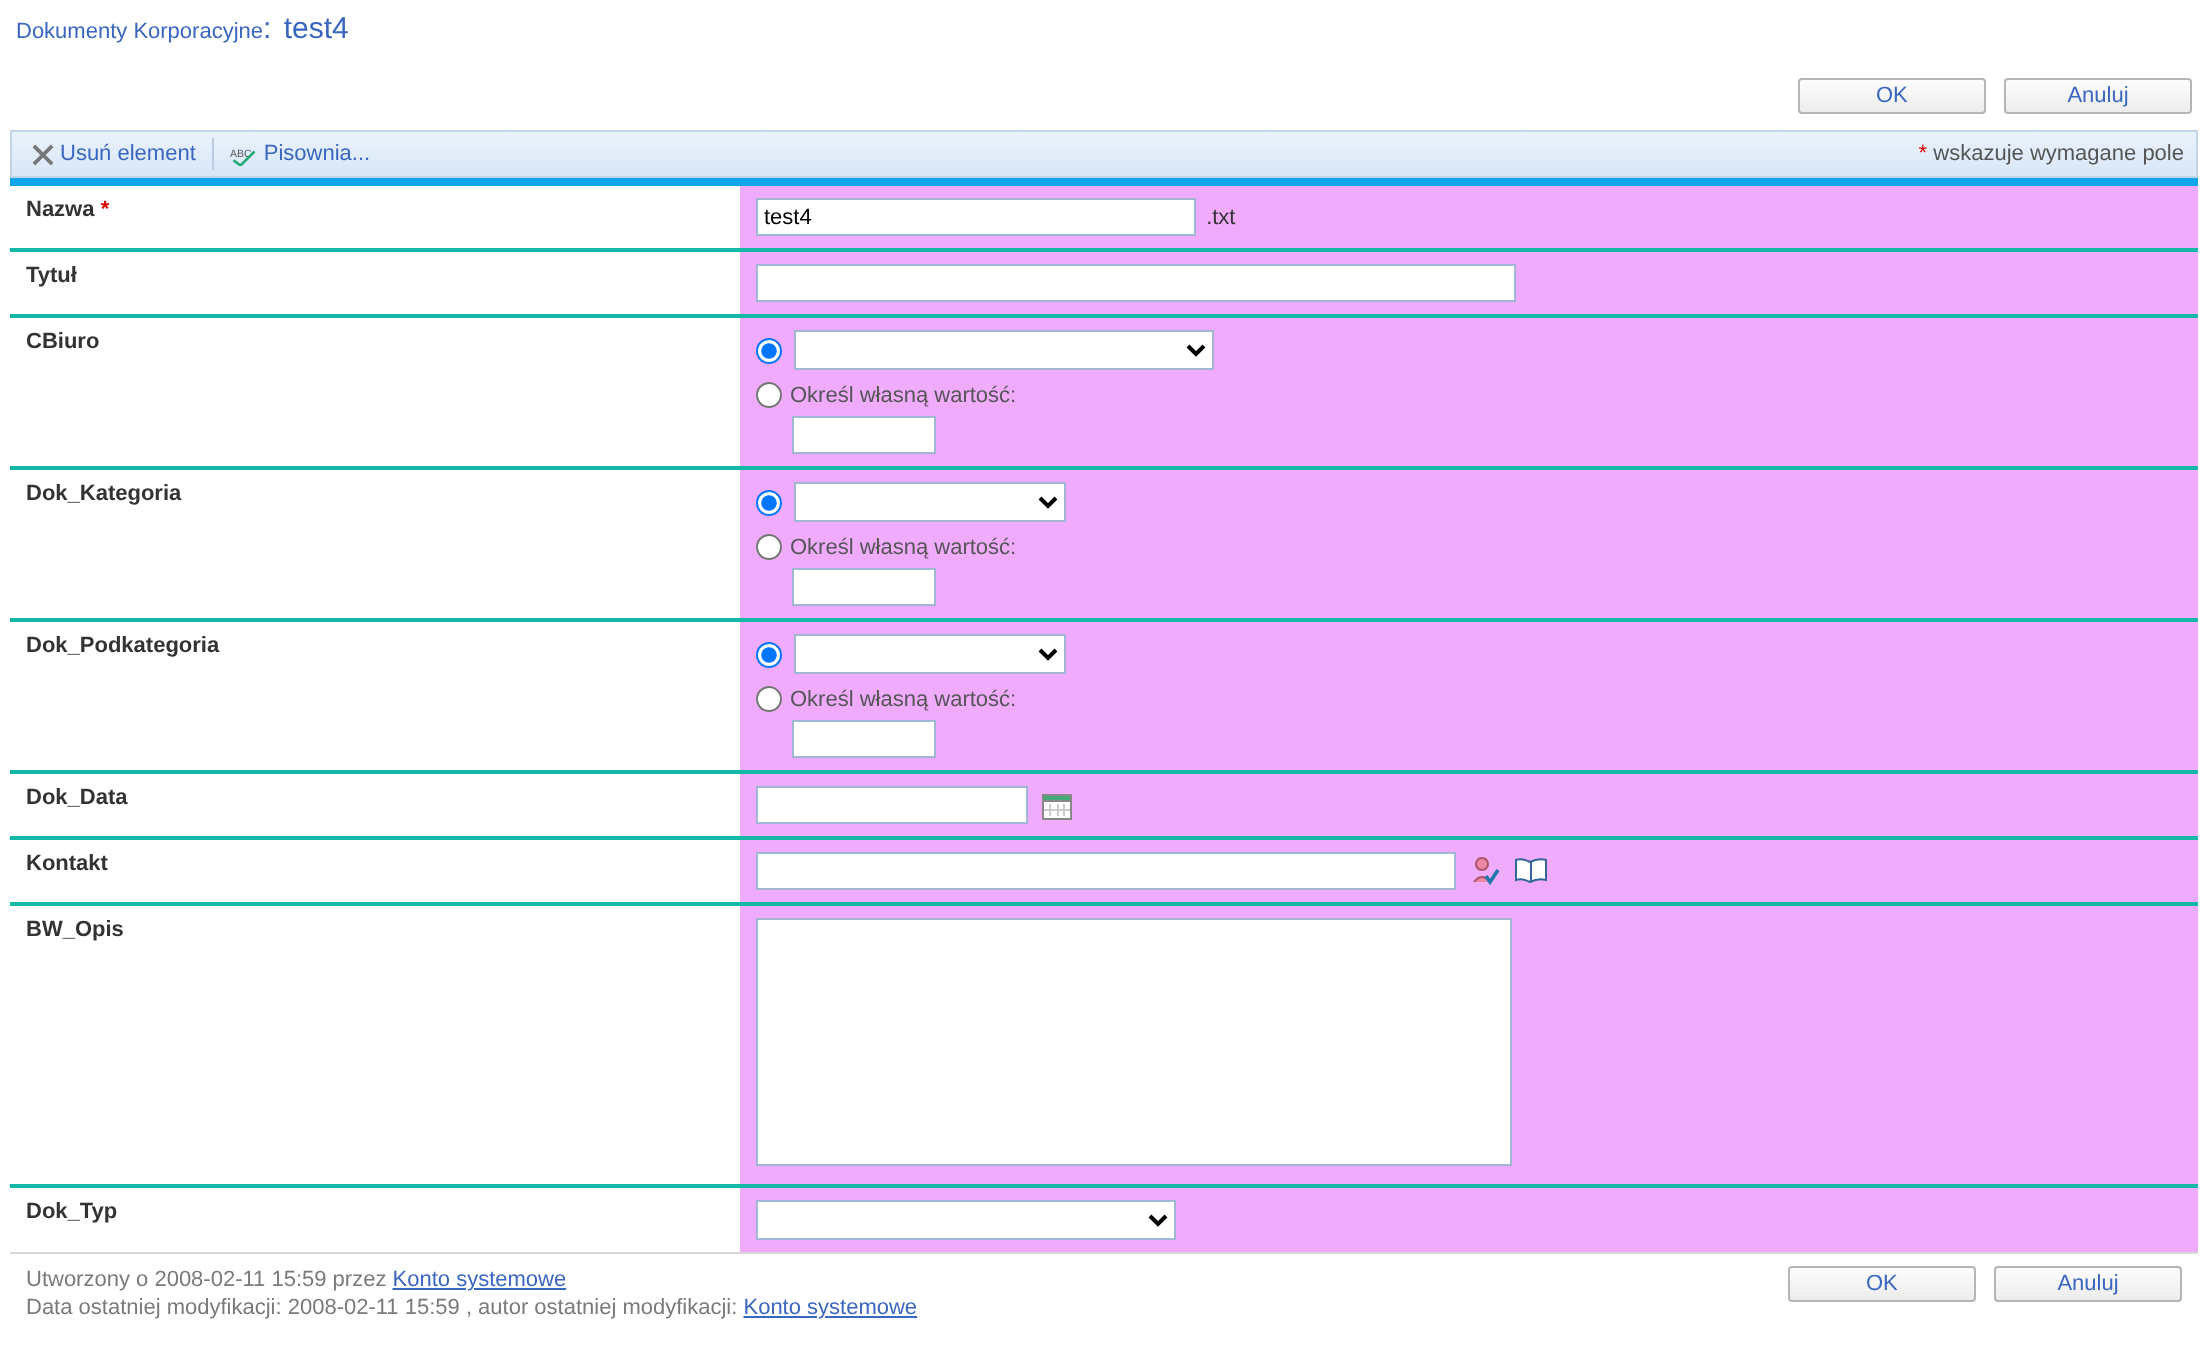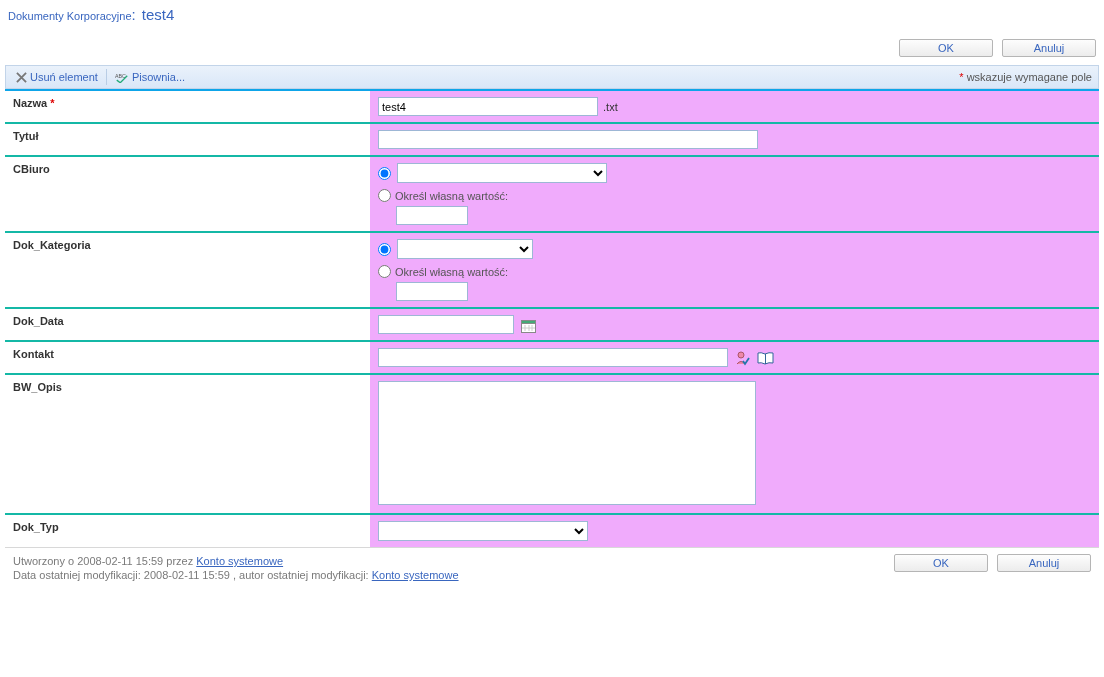--- a/index.html
+++ b/index.html
@@ -17,21 +17,21 @@
   .toolbar-item { color: #3966bf; display: flex; align-items: center; cursor: pointer; padding: 0 4px; }
   .toolbar-sep { width: 1px; height: 16px; background: #b9cde5; margin: 0 4px; }
   .toolbar-right { margin-left: auto; font-size: 11px; color: #555; text-align: right; }
   .req-star { color: #d00; }
   
   .icon-x { width: 11px; height: 11px; margin-right: 3px; }
   .icon-abc { width: 14px; height: 11px; margin-right: 3px; }
   
   .form-table { border-collapse: collapse; width: calc(100% - 10px); margin: 0 5px; }
   .form-table td { border-top: 2px solid #14b8a6; padding: 6px 8px; vertical-align: top; font-size: 11px; }
-  .form-table tr:first-child td { border-top: 2px solid #0ea5e9; }
+  .form-table tr:first-child td { border-top: 4px solid #0ea5e9; }
   .label-cell { width: 365px; font-weight: bold; color: #333; }
   .field-cell { background: #f0abfc; }
   
   .text-input { border: 1px solid #9db7d5; height: 19px; padding: 1px 3px; font-size: 11px; font-family: inherit; }
   .w220 { width: 220px; }
   .w380 { width: 380px; }
   .w140 { width: 140px; }
   .w70 { width: 72px; }
   .w210s { width: 210px; }
   .w130 { width: 136px; }
@@ -119,20 +119,34 @@
   </tr>
   <tr>
     <td class="label-cell">Dok_Kategoria</td>
     <td class="field-cell">
       <span class="radio-first">
         <input type="radio" name="dokkat" checked="" style="">
         <select class="select-ctl w130"><option></option></select>
       </span>
       <div class="radio-row">
         <input type="radio" name="dokkat" style="">
+        <label>Określ własną wartość:</label>
+      </div>
+      <input type="text" class="text-input w70" style="margin-left: 18px;" value="">
+    </td>
+  </tr>
+  <tr>
+    <td class="label-cell">Dok_Podkategoria</td>
+    <td class="field-cell">
+      <span class="radio-first">
+        <input type="radio" name="dokpod" checked="" style="">
+        <select class="select-ctl w130"><option></option></select>
+      </span>
+      <div class="radio-row">
+        <input type="radio" name="dokpod" style="">
         <label>Określ własną wartość:</label>
       </div>
       <input type="text" class="text-input w70" style="margin-left: 18px;" value="">
     </td>
   </tr>
   <tr>
     <td class="label-cell">Dok_Data</td>
     <td class="field-cell">
       <input type="text" class="text-input w130" value="" style="">
       <svg class="cal-icon" width="15" height="15" viewBox="0 0 15 15">

